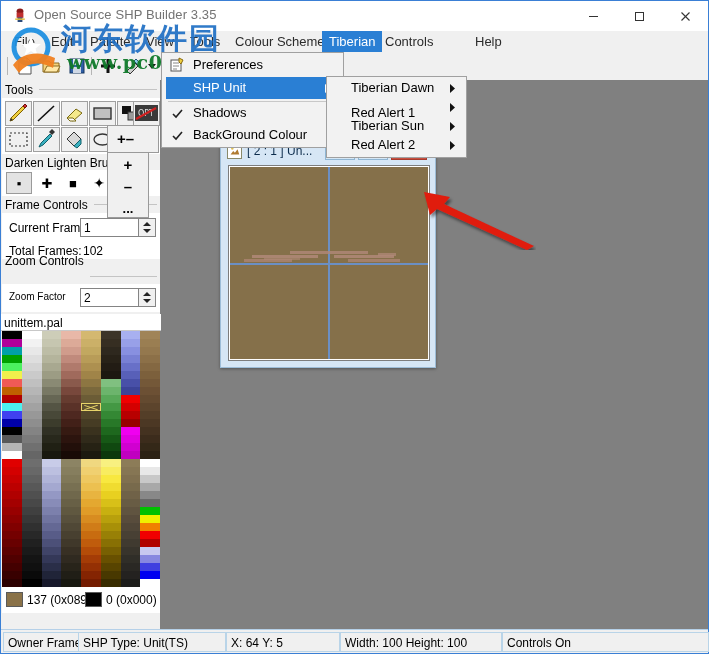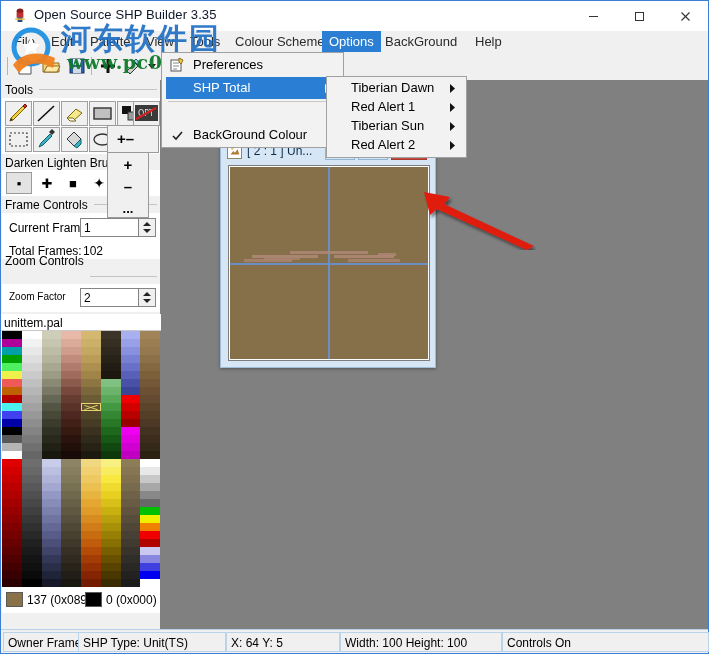--- a/index.html
+++ b/index.html
@@ -8,21 +8,21 @@
     background:#f0f0f0;
     font-family:"Liberation Sans", sans-serif;
     font-size:12px;color:#000;
     -webkit-font-smoothing:none;
   }
   .app{position:absolute;inset:0;background:#ffffff;border:1px solid #3a7fd5;box-sizing:border-box;}
 
   
   .titlebar{position:absolute;left:0;top:0;width:100%;height:30px;background:#ffffff;}
   .title-icon{position:absolute;left:11px;top:7px;width:16px;height:16px;}
-  .title-text{position:absolute;left:33px;top:6px;font-size:13px;color:#0f172a;letter-spacing:.1px;white-space:nowrap;}
+  .title-text{position:absolute;left:33px;top:6px;font-size:13px;color:#737373;letter-spacing:.1px;white-space:nowrap;}
   .winbtns{position:absolute;right:0;top:0;height:30px;display:flex;}
   .winbtn{width:46px;height:30px;display:flex;align-items:center;justify-content:center;cursor:default;}
   .winbtn svg{display:block;}
 
   
   .menubar{position:absolute;left:0;top:30px;width:100%;height:21px;background:#f0f0f0;border-bottom:1px solid #dcdcdc;}
   .menuitem{position:absolute;top:0;height:21px;line-height:21px;padding:0 7px;font-size:13px;color:#2b2b2b;white-space:nowrap;cursor:default;}
   .menuitem.active{background:#2a7fd4;color:#fff;}
 
   
@@ -125,22 +125,22 @@
     </div>
   </div>
 
   <div class="menubar" id="menubar">
       <div class="menuitem" style="left: 6px;">File</div>
       <div class="menuitem" style="left: 43px;">Edit</div>
       <div class="menuitem" style="left: 82px;">Palette</div>
       <div class="menuitem" style="left: 138px;">View</div>
       <div class="menuitem" style="left: 182px;">Tools</div>
       <div class="menuitem" style="left: 227px;">Colour Schemes</div>
-      <div class="menuitem active" style="left: 321px;">Options</div>
-      <div class="menuitem" style="left: 377px;">BackGround</div>
+      <div class="menuitem active" style="left: 321px;">Tiberian</div>
+      <div class="menuitem" style="left: 377px;">Controls</div>
       <div class="menuitem" style="left: 459px; margin-left: 8px;">Help</div>
     </div>
 
   <div class="toolbar">
     <div class="tb-sep" style="left:6px"></div>
     <svg class="tb-ico" style="left:14px" viewBox="0 0 20 20">
       <path d="M4 2h8l4 4v12H4z" fill="#fff" stroke="#555" stroke-width="1"></path>
         <path d="M12 2v4h4" fill="none" stroke="#555"></path>
     </svg>
     <svg class="tb-ico" style="left:40px" viewBox="0 0 20 20">
@@ -639,45 +639,51 @@
           <rect x="2" y="3" width="10" height="11" fill="#fff" stroke="#555"></rect>
           <line x1="4" y1="6" x2="10" y2="6" stroke="#888"></line>
             <line x1="4" y1="9" x2="10" y2="9" stroke="#888"></line>
             <line x1="4" y1="12" x2="8" y2="12" stroke="#888"></line>
           <path d="M10 1l4 2-2 4-2-2z" fill="#f0d040" stroke="#8a6a10"></path>
         </svg>
         <span style="position:absolute;left:31px;top:4px;font-size:13px">Preferences</span>
       </div>
 
       <div style="position:absolute;left:4px;top:24px;width:175px;height:22px;background:#2a7fd4">
-        <span style="position:absolute;left:27px;top:3px;font-size:13px;color:#fff">SHP Total</span>
+        <span style="position:absolute;left:27px;top:3px;font-size:13px;color:#fff">SHP Unit</span>
         <svg style="position:absolute;right:9px;top:7px;width:7px;height:9px" viewBox="0 0 7 9">
             <path d="M0 0l6 4.5L0 9z" fill="#fff"></path>
           </svg>
       </div>
       <div style="position:absolute;left:6px;top:48px;width:171px;height:1px;background:#c8c8c8"></div>
 
+      <div style="position:absolute;left:0;top:50px;width:100%;height:22px">
+        <svg style="position:absolute;left:10px;top:6px;width:11px;height:10px" viewBox="0 0 11 10">
+            <path d="M1 5l3 3 6-7" fill="none" stroke="#222" stroke-width="1.6"></path>
+          </svg>
+        <span style="position:absolute;left:31px;top:2px;font-size:13px">Shadows</span>
+      </div>
 
       <div style="position:absolute;left:0;top:72px;width:100%;height:22px">
         <svg style="position:absolute;left:10px;top:6px;width:11px;height:10px" viewBox="0 0 11 10">
             <path d="M1 5l3 3 6-7" fill="none" stroke="#222" stroke-width="1.6"></path>
           </svg>
         <span style="position:absolute;left:31px;top:2px;font-size:13px">BackGround Colour</span>
       </div>
     </div>
 
     <div style="position:absolute;left:325px;top:-4px;width:141px;height:82px;background:#f2f2f2;border:1px solid #a0a0a0;box-sizing:border-box;z-index:41">
       <div style="position:absolute;left:0;top:2px;width:100%;height:19px">
         <span style="position:absolute;left:24px;top:1px;font-size:13px">Tiberian Dawn</span>
         <svg style="position:absolute;right:10px;top:5px;width:6px;height:9px" viewBox="0 0 6 9">
             <path d="M0 0l5 4.5L0 9z" fill="#111"></path>
           </svg>
       </div>
       <div style="position:absolute;left:0;top:21px;width:100%;height:19px">
-        <span style="position:absolute;left:24px;top:1px;font-size:13px">Red Alert 1</span>
+        <span style="position:absolute;left:24px;top:7px;font-size:13px">Red Alert 1</span>
         <svg style="position:absolute;right:10px;top:5px;width:6px;height:9px" viewBox="0 0 6 9">
             <path d="M0 0l5 4.5L0 9z" fill="#111"></path>
           </svg>
       </div>
       <div style="position:absolute;left:0;top:40px;width:100%;height:19px">
         <span style="position:absolute;left:24px;top:1px;font-size:13px">Tiberian Sun</span>
         <svg style="position:absolute;right:10px;top:5px;width:6px;height:9px" viewBox="0 0 6 9">
             <path d="M0 0l5 4.5L0 9z" fill="#111"></path>
           </svg>
       </div>

